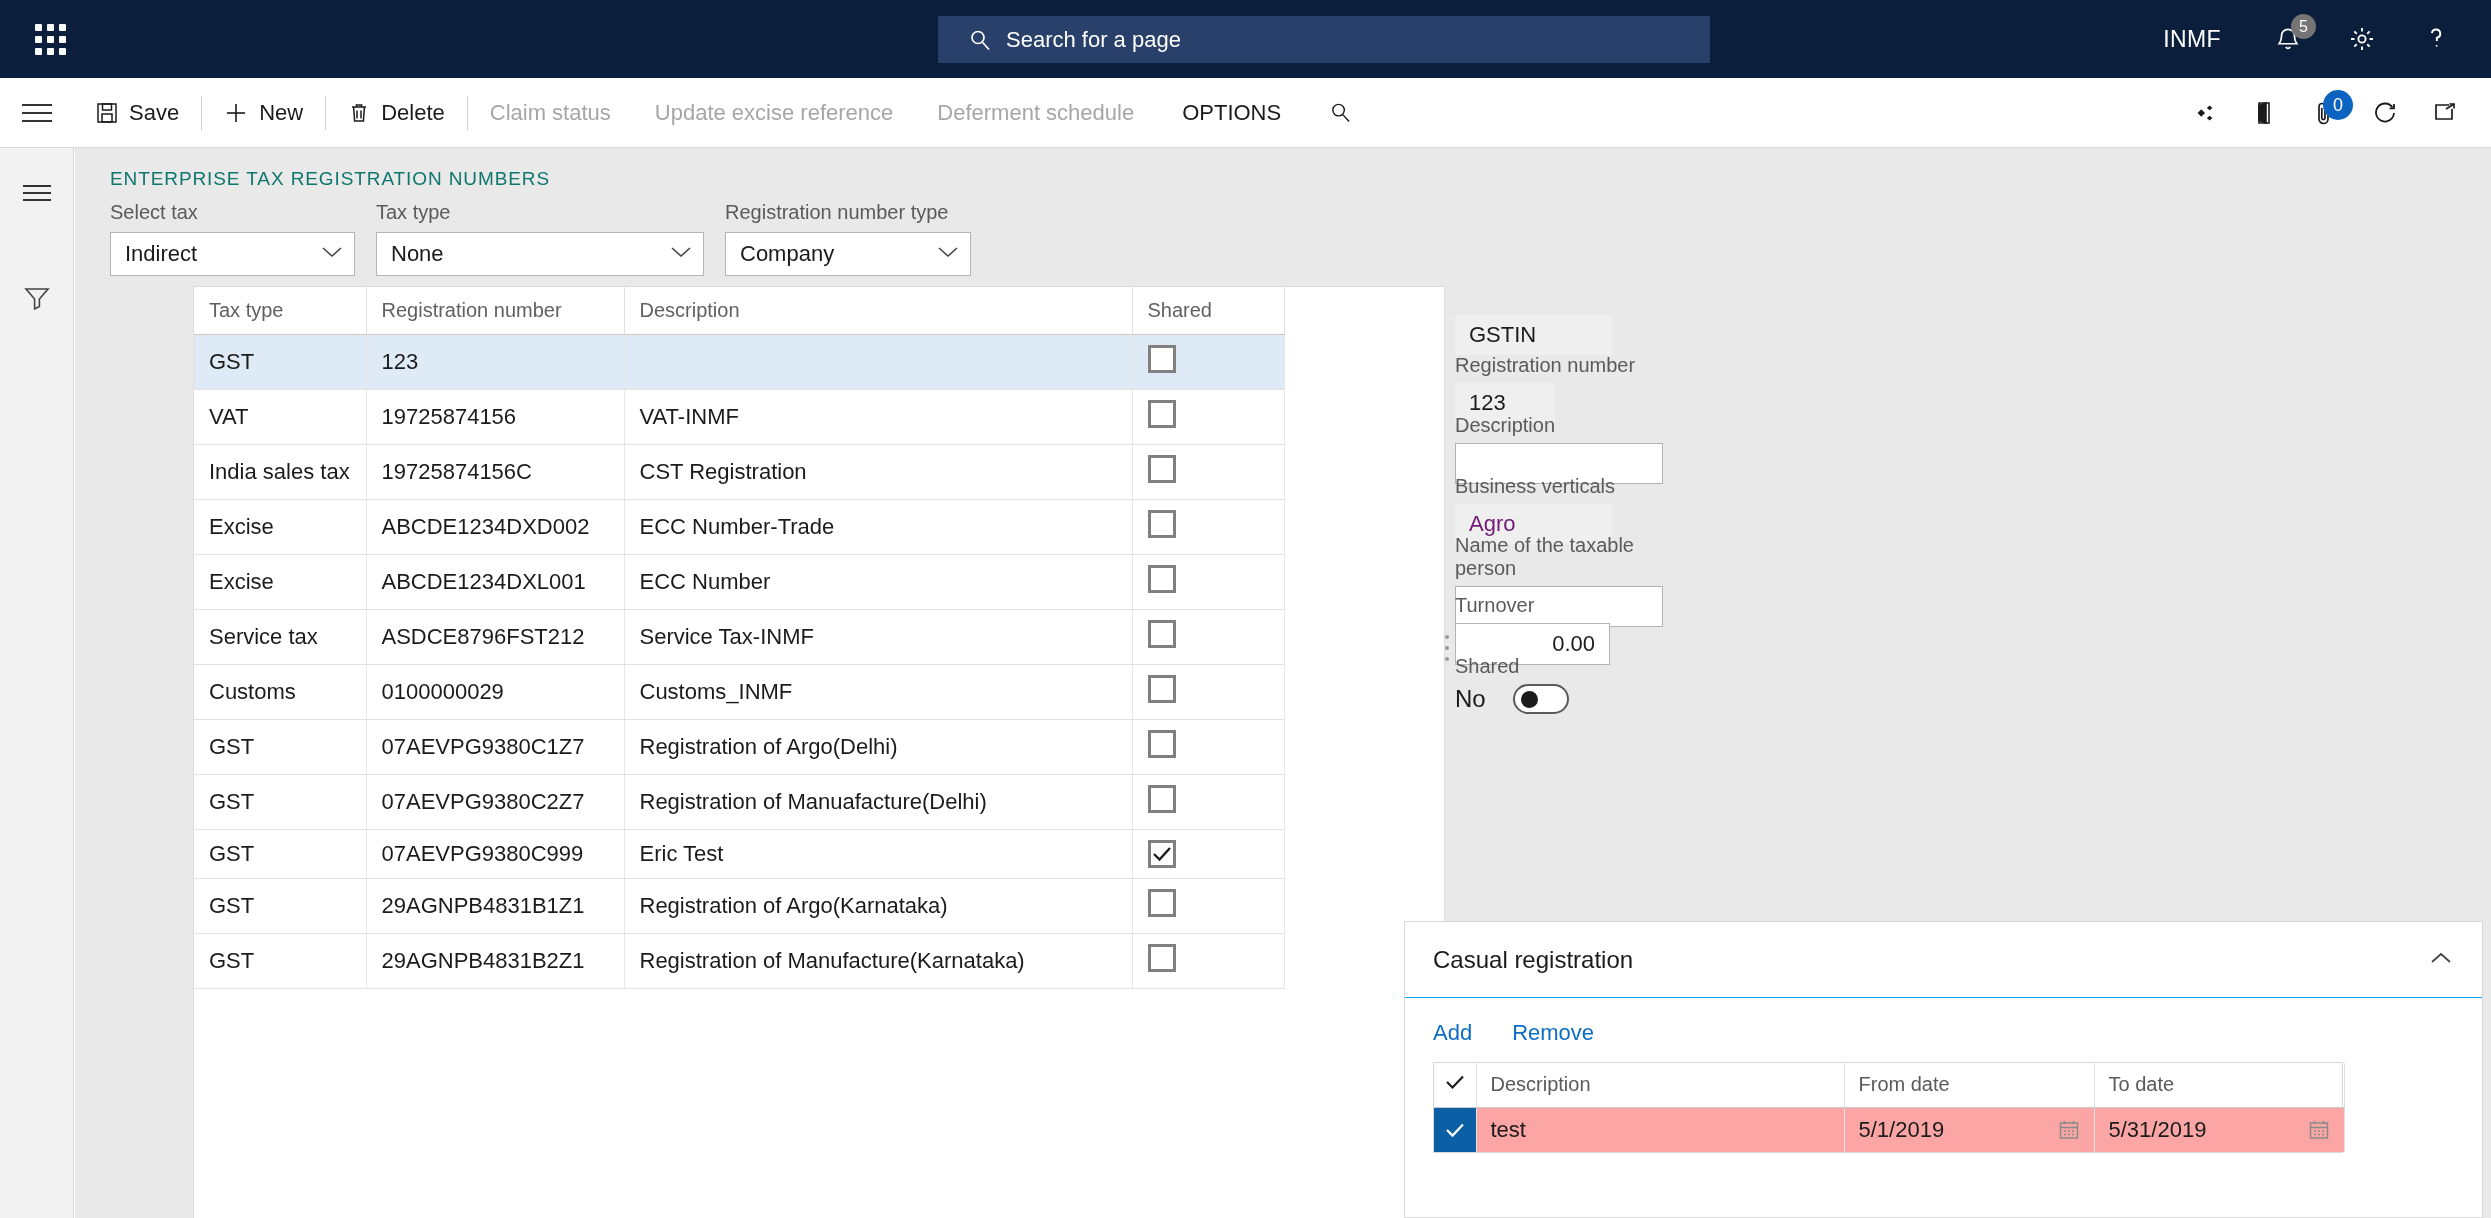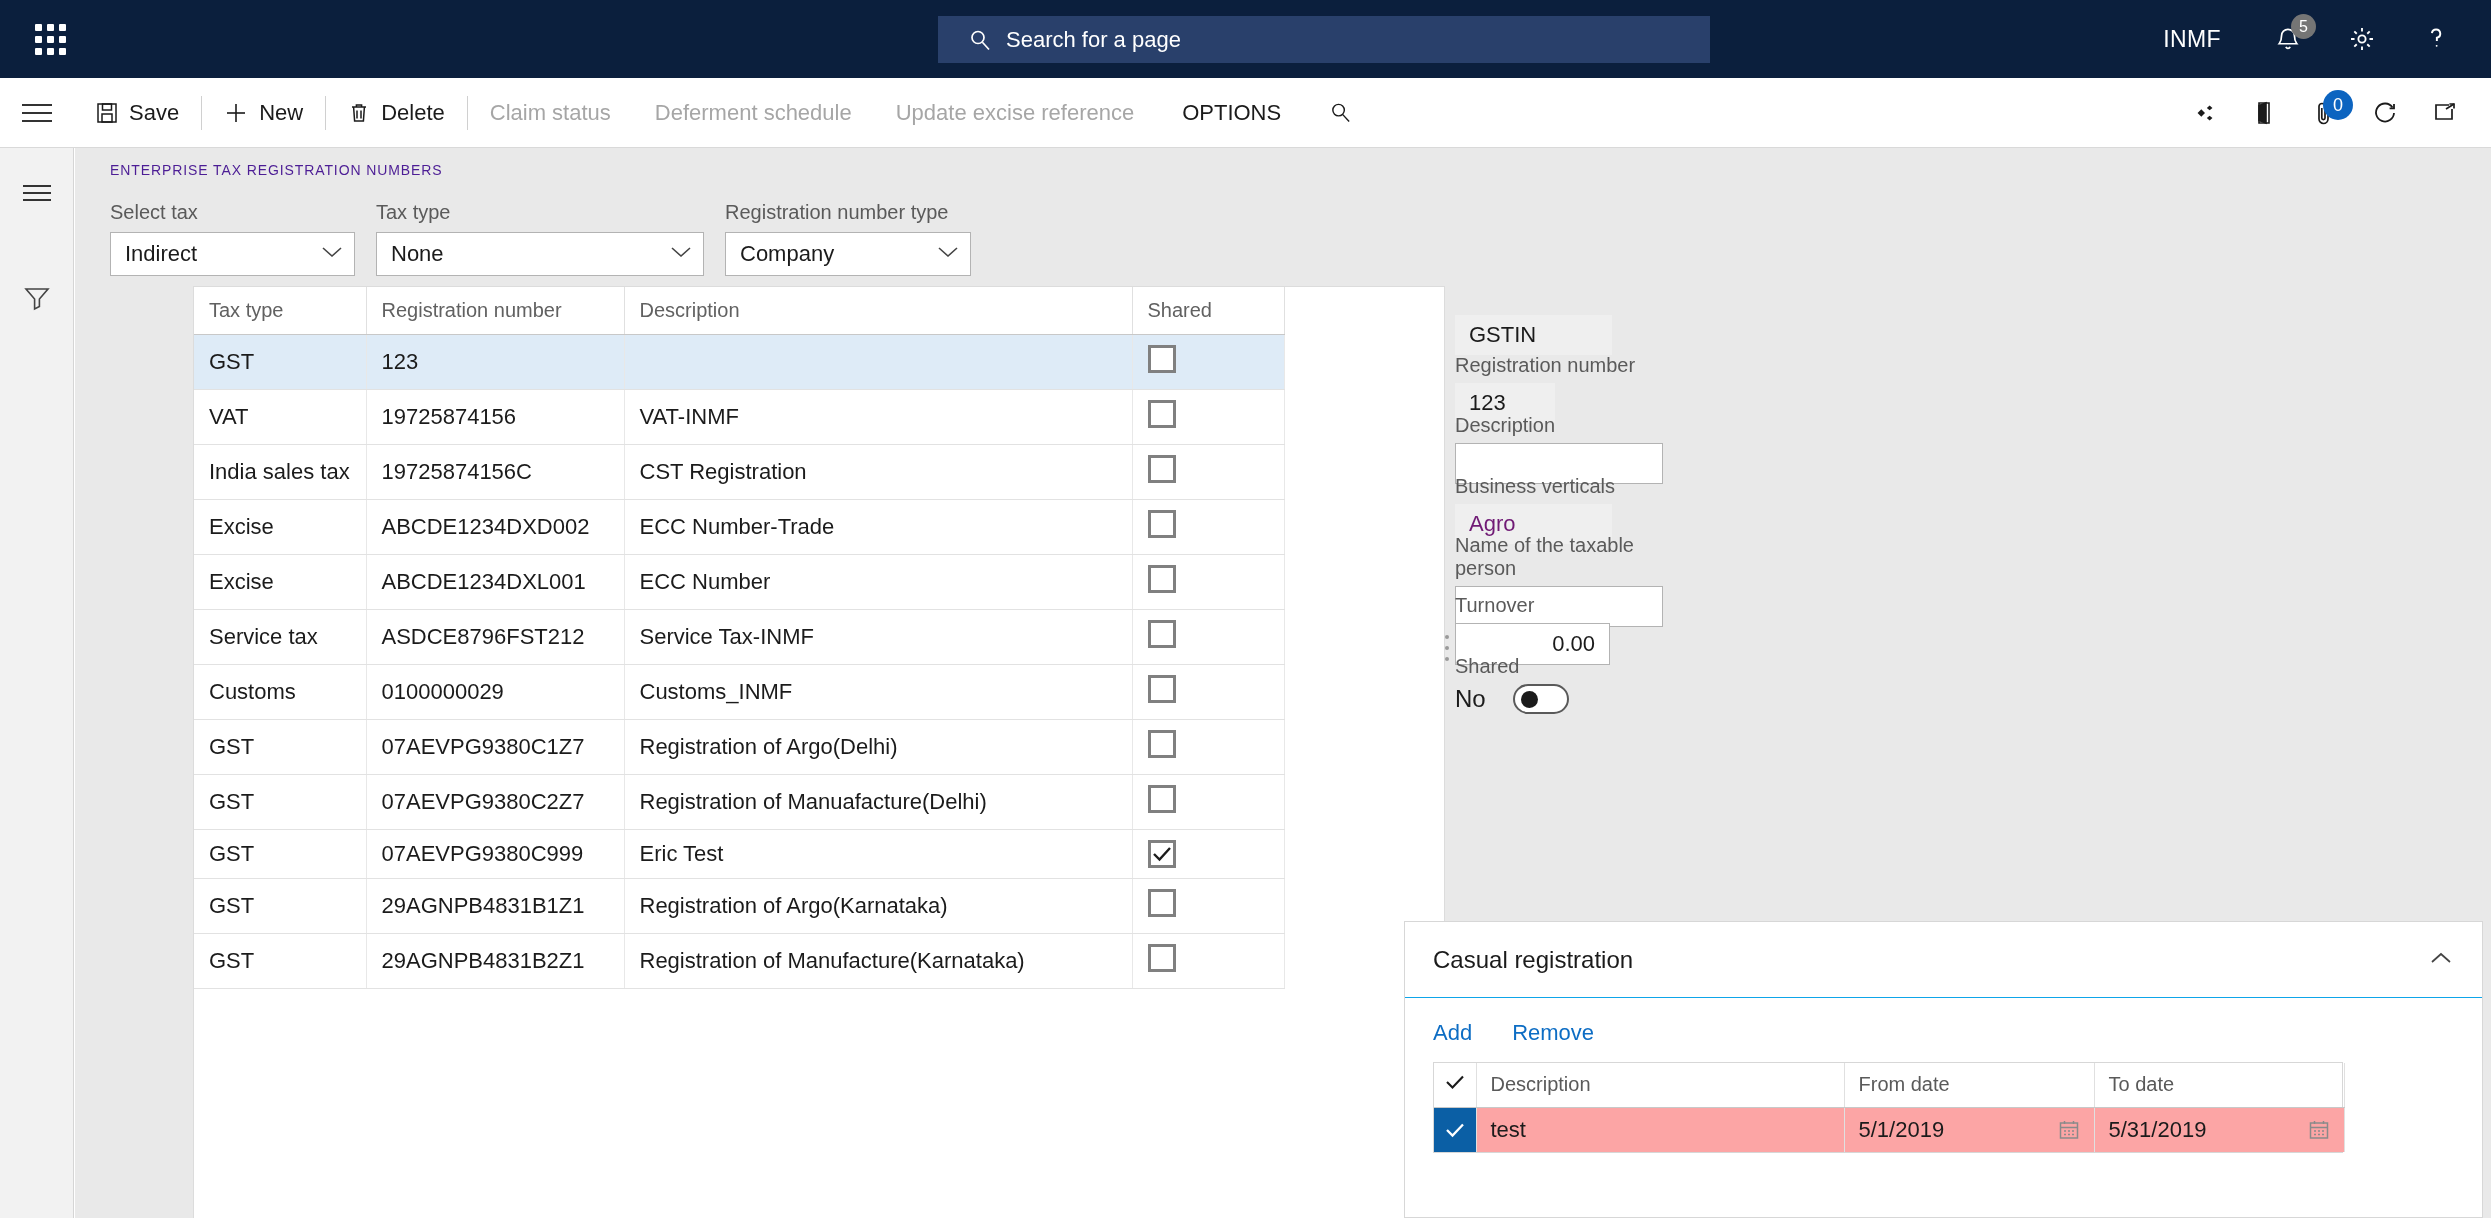--- a/index.html
+++ b/index.html
@@ -122,22 +122,22 @@
     cursor: pointer;
   }
 
   
   .content {
     position: absolute; top: 148px; left: 75px;
     width: 2416px; height: 1070px;
     background: #e9e9e9;
   }
   .page-title {
-    position: absolute; left: 35px; top: 14px;
-    font-size: 14px; color: #4c1d95;
+    position: absolute; left: 35px; top: 20px;
+    font-size: 19px; color: #0f766e;
     letter-spacing: .9px;
   }
 
   
   .fieldrow { position: absolute; left: 35px; top: 53px; display: flex; gap: 21px; }
   .fld-label {
     font-size: 20px; color: #5a5a5a; margin-bottom: 8px;
   }
   .combo {
     background: #ffffff;
@@ -368,24 +368,24 @@
     </span>
     <span>Delete</span>
   </div>
 
   <div class="cmd-sep"></div>
 
   <div class="cmd disabled">
     <span>Claim status</span>
   </div>
   <div class="cmd disabled">
+    <span>Update excise reference</span>
+  </div>
+  <div class="cmd disabled">
     <span>Deferment schedule</span>
-  </div>
-  <div class="cmd disabled">
-    <span>Update excise reference</span>
   </div>
   <div class="cmd options">
     <span>OPTIONS</span>
   </div>
   <div class="cmd">
     <span class="gly" style="margin-right:0;">
       <svg width="23" height="23" viewBox="0 0 24 24" fill="none" stroke="#1b1b1b" stroke-width="1.5">
         <circle cx="10" cy="9.5" r="6"></circle>
           <line x1="14.4" y1="14.2" x2="21" y2="21.5"></line>
       </svg>

